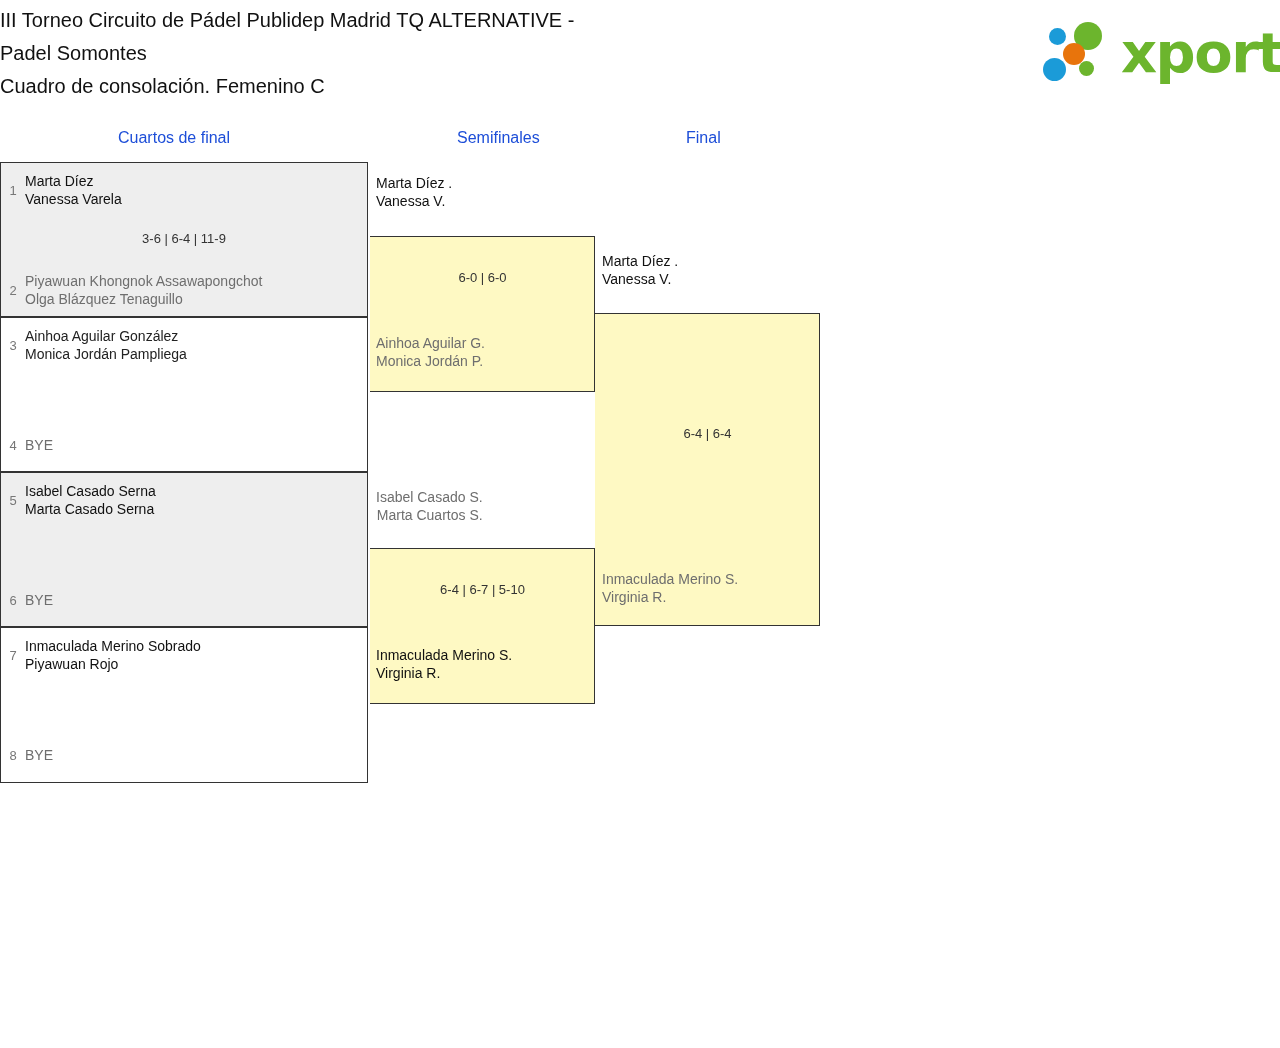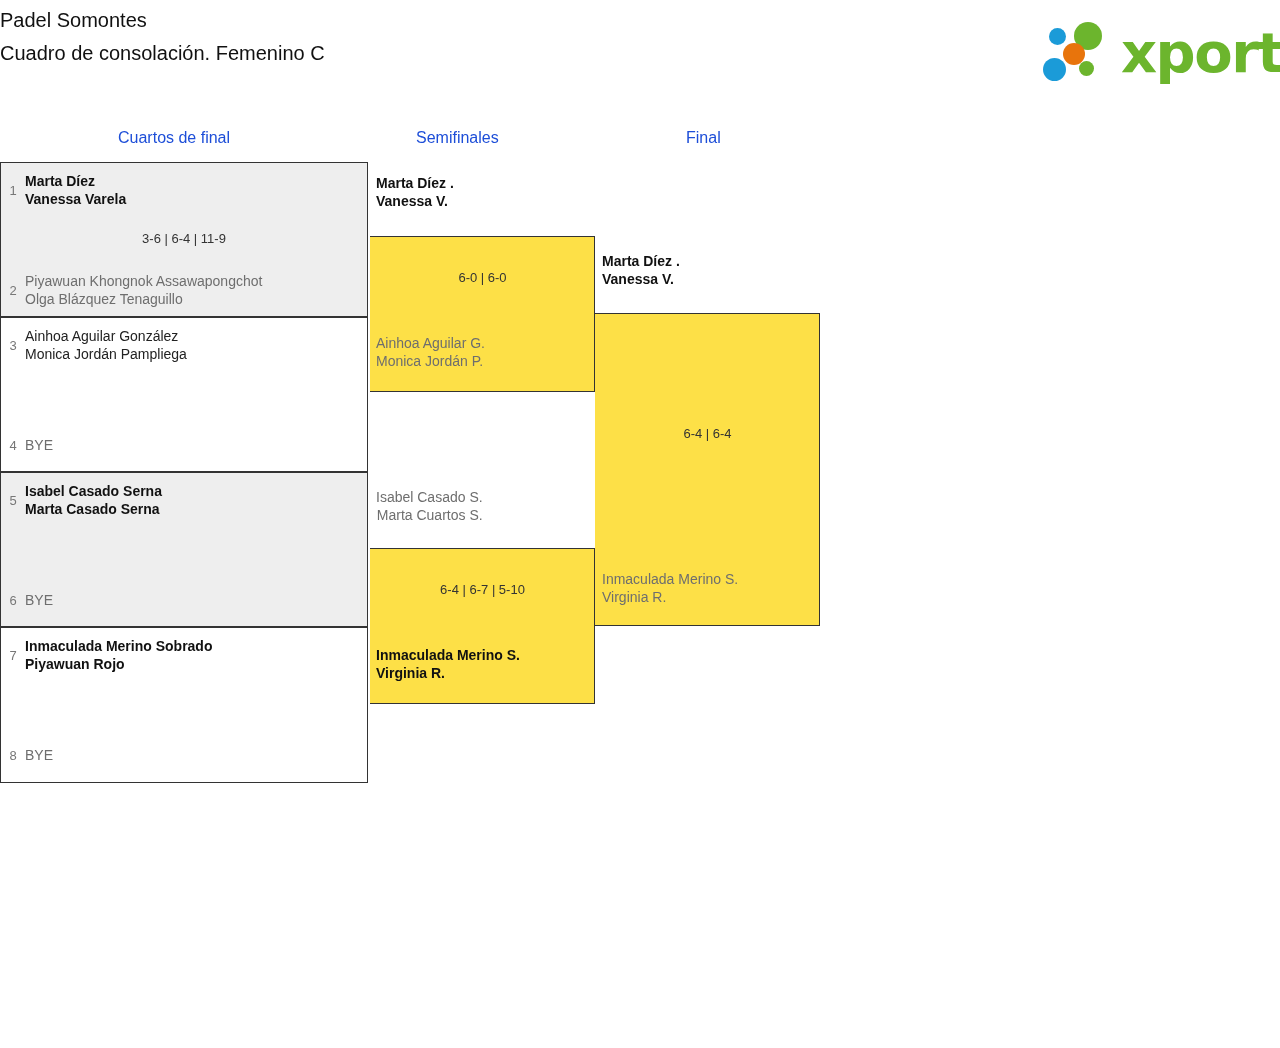--- a/index.html
+++ b/index.html
@@ -60,21 +60,21 @@
 
   
   .round-header {
     position: absolute;
     font-size: 16px;
     color: #1d4ed8;
     top: 129px;
     white-space: nowrap;
   }
   #hdr-r0 { left: 118px; }
-  #hdr-r1 { left: 416px; }
+  #hdr-r1 { left: 457px; }
   #hdr-r2 { left: 686px; }
 
   
   #bracket {
     position: absolute;
     left: 0; top: 0;
     width: 1280px; height: 1048px;
   }
 
   
@@ -89,21 +89,21 @@
   .qf-block.shaded { background: #eeeeee; }
   .qf-block.plain  { background: #ffffff; }
 
   
   .match-box {
     position: absolute;
     box-sizing: border-box;
     border-top: 1px solid #333333;
     border-right: 1px solid #333333;
     border-bottom: 1px solid #333333;
-    background: #fde047;
+    background: #fef9c3;
   }
 
   
   .entry {
     position: absolute;
     display: flex;
     align-items: center;
   }
   .seed {
     width: 24px;
@@ -112,39 +112,40 @@
     font-size: 13px;
     color: #777777;
     line-height: 1;
   }
   .names {
     font-size: 14px;
     line-height: 18px;
     white-space: nowrap;
   }
   .names .nm { display: block; }
-  .winner .names { color: #111111; font-weight: bold; }
+  .winner .names { color: #111111; font-weight: normal; }
   .loser  .names { color: #6e6e6e; font-weight: normal; }
   .neutral .names { color: #222222; font-weight: normal; }
 
   
   .score {
     position: absolute;
     font-size: 13px;
     color: #333333;
     text-align: center;
     white-space: nowrap;
   }
 </style>
 </head>
 <body>
 
 <div id="header">
 
   <div id="title-block">
+    <div class="title-line">III Torneo Circuito de Pádel Publidep Madrid TQ ALTERNATIVE -</div>
     <div class="title-line">Padel Somontes</div>
     <div class="title-line">Cuadro de consolación. Femenino C</div>
   </div>
 
   <div id="logo">
     <div id="logo-dots">
       <span class="dot" style="left:6px;  top:6px;  width:17px; height:17px; background:#1b9bd8;"></span>
       <span class="dot" style="left:31px; top:0px;  width:28px; height:28px; background:#6cb52d;"></span>
       <span class="dot" style="left:20px; top:21px; width:22px; height:22px; background:#e8740c;"></span>
       <span class="dot" style="left:0px;  top:36px; width:23px; height:23px; background:#1b9bd8;"></span>

